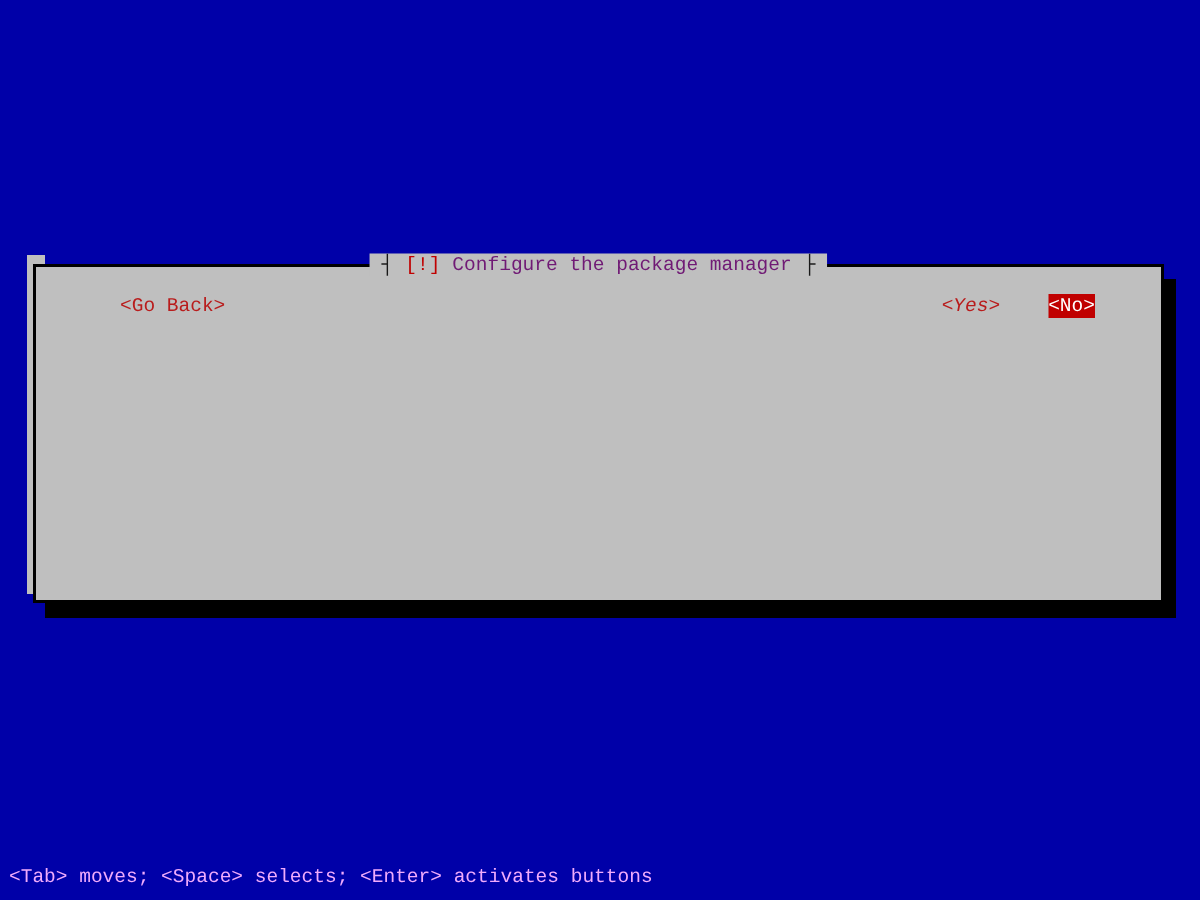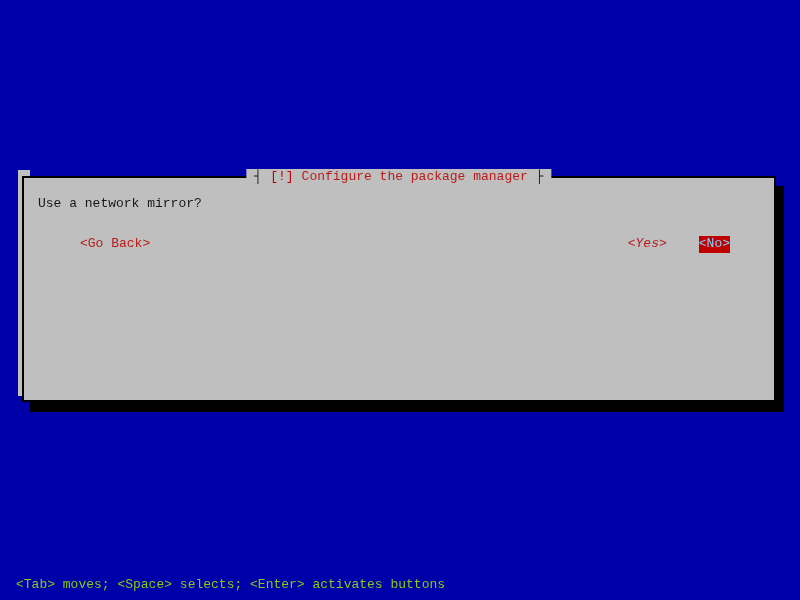--- a/index.html
+++ b/index.html
@@ -51,21 +51,21 @@
       white-space: nowrap;
     }
     .dialog-title-space {
       display: inline-block;
       width: 8px;
     }
     .dialog-title-tag {
       color: #c00000;
     }
     .dialog-title-text {
-      color: #b91c1c;
+      color: #701a75;
     }
     .dialog-title-bracket {
       color: #181818;
     }
     .dialog-content {
       padding: 18px 14px 14px 14px;
       color: #181818;
       line-height: 1.25;
     }
     .paragraph {
@@ -87,41 +87,40 @@
       color: #b91c1c;
       cursor: pointer;
       white-space: nowrap;
     }
     .btn-yes {
       margin-right: 32px;
       font-style: italic;
     }
     .btn-selected {
       background: #c00000;
-      color: #7dd3fc;
+      color: #ffffff;
     }
     .status-bar {
       position: absolute;
       bottom: 8px;
-      left: 16px;
-      color: #84cc16;
+      left: 6px;
+      color: #f0abfc;
     }
   </style>
 </head>
 <body>
 
 <div class="dialog-bg-shadow"></div>
 <div class="dialog-shadow"></div>
 
 <div class="dialog">
   <div class="dialog-title">
     <span class="dialog-title-bracket">┤</span><span class="dialog-title-space"></span><span class="dialog-title-tag">[!]</span><span class="dialog-title-space"></span><span class="dialog-title-text">Configure the package manager</span><span class="dialog-title-space"></span><span class="dialog-title-bracket">├</span>
   </div>
   <div class="dialog-content">
-    <div class="question">Use a network mirror?</div>
     <div class="button-row">
       <span class="btn">&lt;Go Back&gt;</span>
       <span class="spacer"></span>
       <span class="btn btn-yes">&lt;Yes&gt;</span>
       <span class="btn btn-selected">&lt;No&gt;</span>
     </div>
   </div>
 </div>
 
 <div class="status-bar">&lt;Tab&gt; moves; &lt;Space&gt; selects; &lt;Enter&gt; activates buttons</div>

